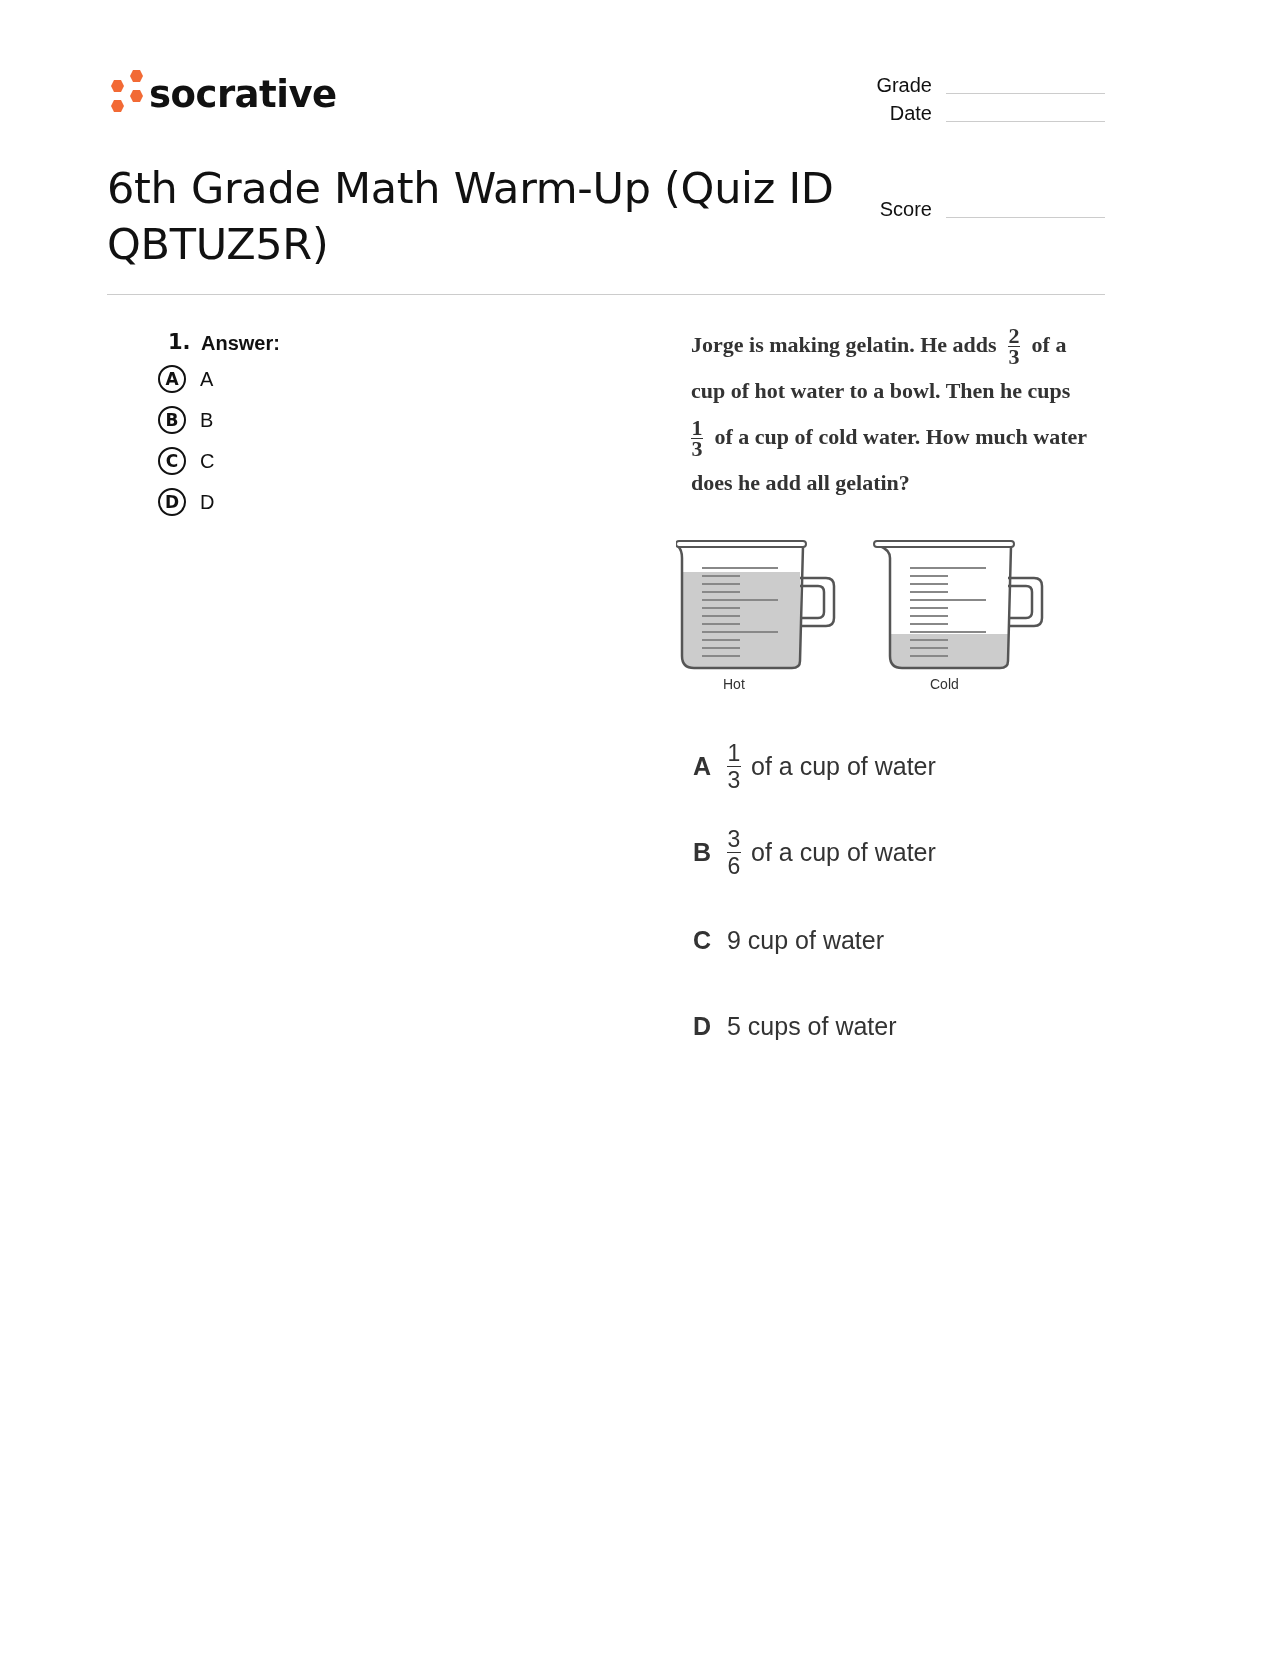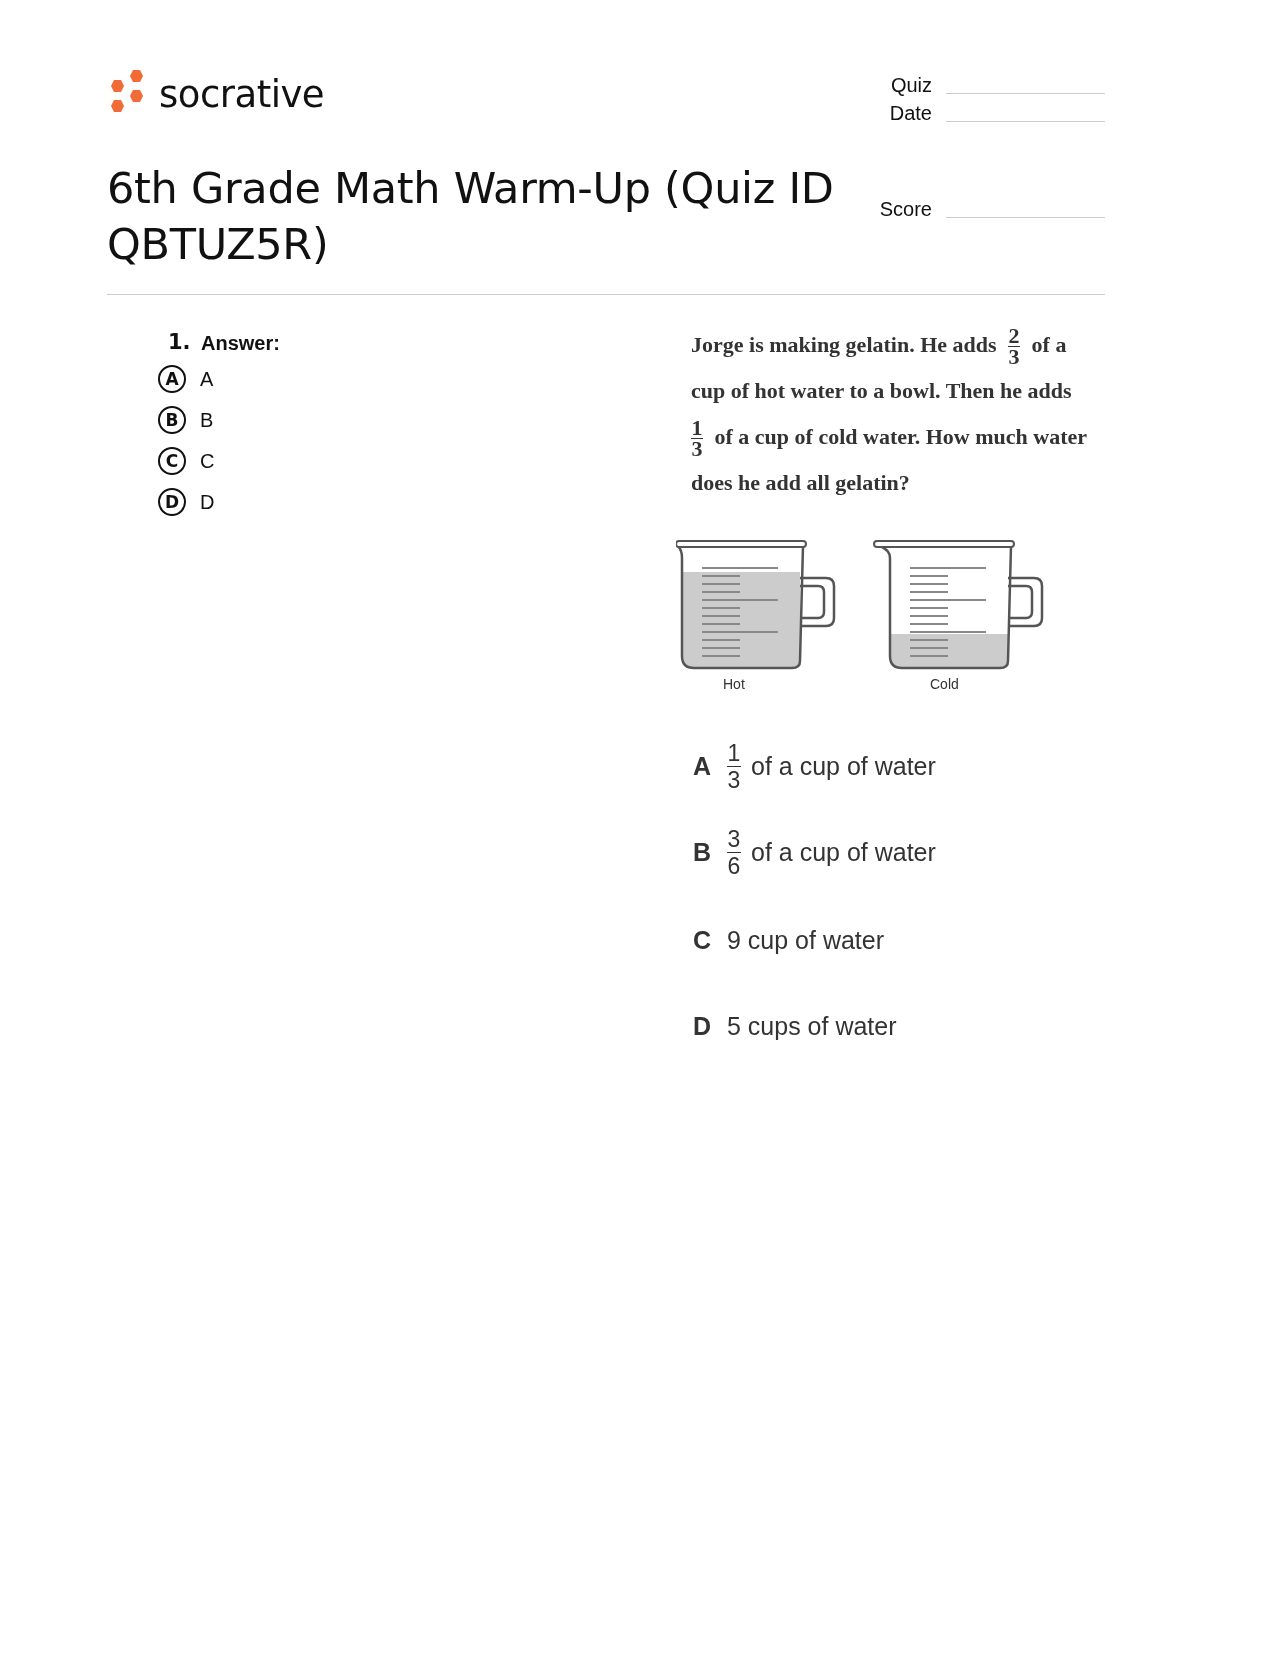--- a/index.html
+++ b/index.html
@@ -1,19 +1,19 @@
 <!DOCTYPE html>
 <html><head>
 <meta charset="utf-8">
 <style>
   html, body { margin:0; padding:0; background:#fff; }
   body { width:1275px; height:1653px; position:relative; font-family:"Liberation Sans", sans-serif; color:#111; overflow:hidden; }
   .logo { position:absolute; left:107px; top:70px; display:flex; align-items:center; }
   .logo svg { width:40px; height:48px; }
-  .logo-text { font-family:"DejaVu Sans", sans-serif; font-size:37px; font-weight:normal; letter-spacing:-0.5px; margin-left:12px; color:#111; }
+  .logo-text { font-family:"DejaVu Sans", sans-serif; font-size:37px; font-weight:bold; letter-spacing:-0.5px; margin-left:2px; color:#111; }
   .meta { position:absolute; left:860px; width:245px; }
   .meta-row { position:absolute; display:flex; align-items:flex-end; width:245px; }
   .meta-label { width:72px; text-align:right; font-size:20px; color:#111; }
   .meta-line { margin-left:14px; flex:1; border-bottom:1.5px solid #ccc; height:1px; margin-bottom:3px; }
   .title { position:absolute; left:107px; top:160px; width:740px; font-family:"DejaVu Sans", sans-serif; font-weight:normal; font-size:43px; line-height:56px; color:#111; letter-spacing:-0.3px; margin:0; }
   .divider { position:absolute; left:107px; top:294px; width:998px; border-top:1.5px solid #ccc; }
   .qnum { position:absolute; left:168px; top:330px; font-size:21px; font-weight:bold; font-family:"DejaVu Sans", sans-serif; }
   .qlabel { position:absolute; left:201px; top:332px; font-size:20px;font-weight:bold; }
   .opt { position:absolute; left:158px; display:flex; align-items:center; }
   .bubble { width:28px; height:28px; border:2px solid #111; border-radius:50%; display:flex; align-items:center; justify-content:center; font-weight:bold; font-size:17px; font-family:"DejaVu Sans", sans-serif; box-sizing:border-box; }
@@ -36,21 +36,21 @@
     <polygon points="26,0 33,0 36,6 33,12 26,12 23,6" fill="#f26a35"></polygon>
     <polygon points="7,10 14,10 17,16 14,22 7,22 4,16" fill="#f26a35"></polygon>
     <polygon points="26,20 33,20 36,26 33,32 26,32 23,26" fill="#f26a35"></polygon>
     <polygon points="7,30 14,30 17,36 14,42 7,42 4,36" fill="#f26a35"></polygon>
   </svg>
   <span class="logo-text">socrative</span>
 </div>
 
 <div class="meta">
   <div class="meta-row" style="top:74px">
-    <span class="meta-label">Quiz</span>
+    <span class="meta-label">Grade</span>
     <span class="meta-line"></span>
   </div>
   <div class="meta-row" style="top:102px">
     <span class="meta-label">Date</span>
     <span class="meta-line"></span>
   </div>
   <div class="meta-row" style="top:198px">
     <span class="meta-label">Score</span>
     <span class="meta-line"></span>
   </div>
@@ -82,21 +82,21 @@
 <div class="qtext">
   <div>
     <span>Jorge is making gelatin. He adds</span>
     <span class="frac">
       <span>2</span>
         <span class="bar"></span>
         <span>3</span>
     </span>
     <span>of a</span>
   </div>
-  <div>cup of hot water to a bowl. Then he adds</div>
+  <div>cup of hot water to a bowl. Then he cups</div>
   <div>
     <span class="frac" style="margin-left:0">
       <span>1</span>
         <span class="bar"></span>
         <span>3</span>
     </span>
     <span>of a cup of cold water. How much water</span>
   </div>
   <div>does he add all gelatin?</div>
 </div>

